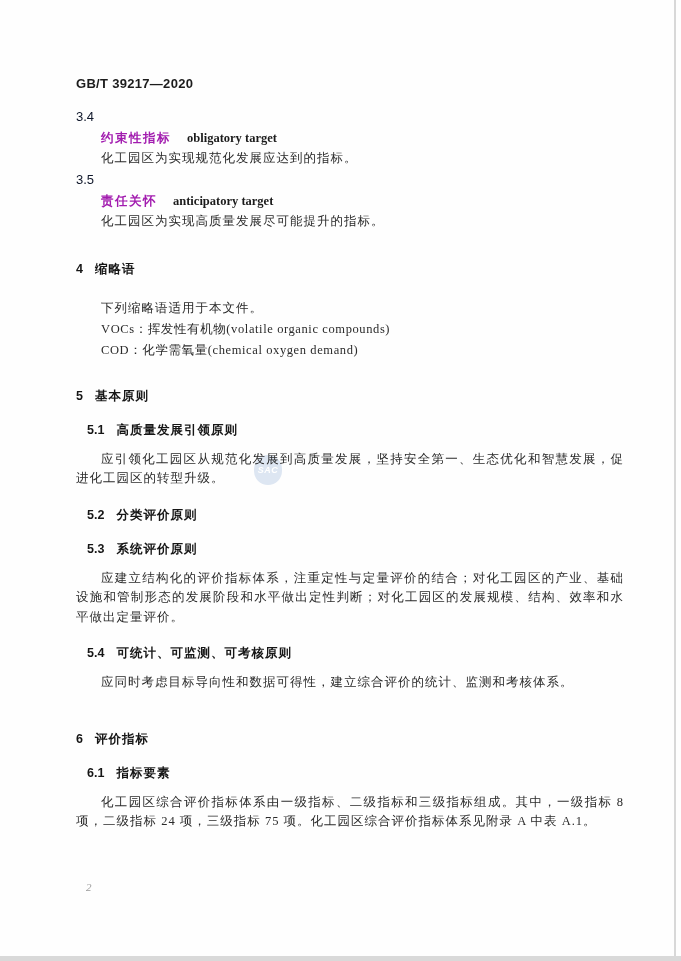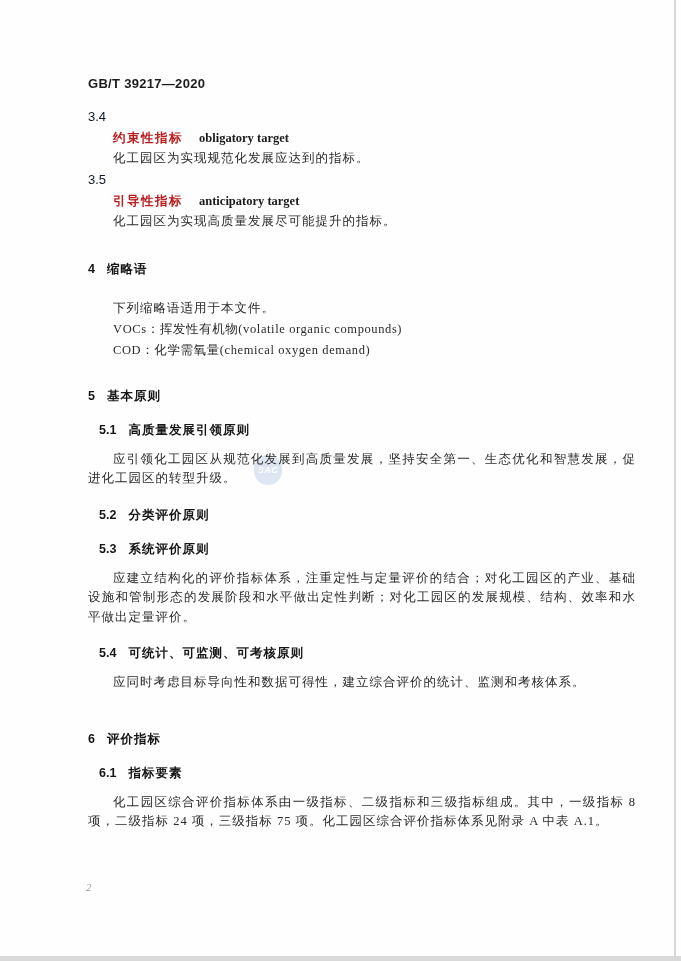--- a/index.html
+++ b/index.html
@@ -24,35 +24,35 @@
     position:absolute; left:254px; top:455px;
     width:28px; height:30px;
     background:#dde6f2; border-radius:14px;
     display:flex; align-items:center; justify-content:center;
   }
   .watermark span {
     color:#ffffff; font-family:"Liberation Sans", sans-serif;
     font-weight:bold; font-size:9px; font-style:italic; letter-spacing:0.5px;
   }
   .content {
-    position:absolute; left:88px; top:76px; width:548px;
+    position:absolute; left:76px; top:76px; width:548px;
   }
   .std-header {
     font-family:"Liberation Sans", sans-serif;
     font-weight:bold; font-size:13px; color:#1c1c1c;
     letter-spacing:0.3px; margin-bottom:16px;
   }
   .clause-num {
     font-family:"Liberation Sans", sans-serif;
     font-size:13px; color:#0f172a; line-height:20px;
   }
   .term-line { padding-left:25px; line-height:20px; }
   .term-zh {
     font-family:"Liberation Sans", sans-serif;
-    font-weight:bold; font-size:12.5px; color:#b91c1c; letter-spacing:1.5px;
+    font-weight:bold; font-size:12.5px; color:#a21caf; letter-spacing:1.5px;
   }
   .term-en {
     font-family:"Liberation Serif", serif;
     font-weight:bold; font-size:12.5px; color:#1b1b1b; margin-left:16px;
   }
   .term-def {
     padding-left:25px; font-size:12.5px; letter-spacing:1px;
     line-height:20px; margin-bottom:2px;
   }
   .note {
@@ -105,21 +105,21 @@
       <div class="clause-num">3.4</div>
       <div class="term-line">
         <span class="term-zh">约束性指标</span><span class="term-en">obligatory target</span>
       </div>
       <div class="term-def">化工园区为实现规范化发展应达到的指标。</div>
     </div>
 
     <div class="clause">
       <div class="clause-num">3.5</div>
       <div class="term-line">
-        <span class="term-zh">引导性指标</span><span class="term-en">anticipatory target</span>
+        <span class="term-zh">责任关怀</span><span class="term-en">anticipatory target</span>
       </div>
       <div class="term-def">化工园区为实现高质量发展尽可能提升的指标。</div>
     </div>
 
 
     <div class="sec-head sec4-head">
       <span class="sec-num">4</span><span>缩略语</span>
     </div>
     <div class="para single-line sec4-intro" style="margin-top:22px;">下列缩略语适用于本文件。</div>
     <div class="abbr-line">VOCs：挥发性有机物(volatile organic compounds)</div>

